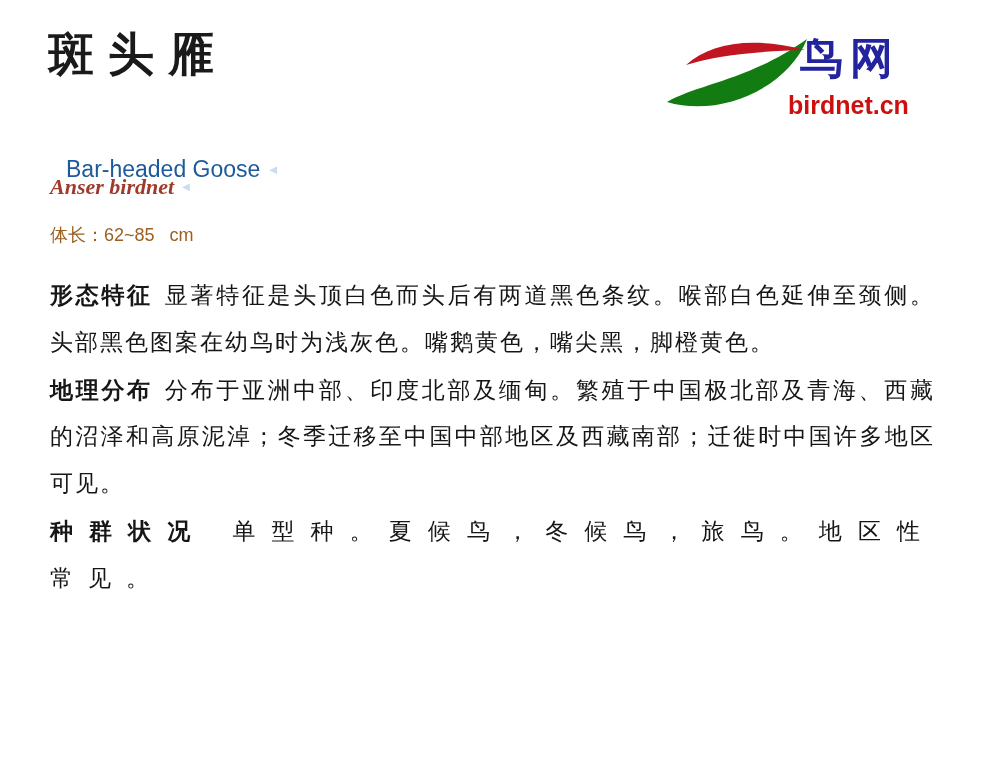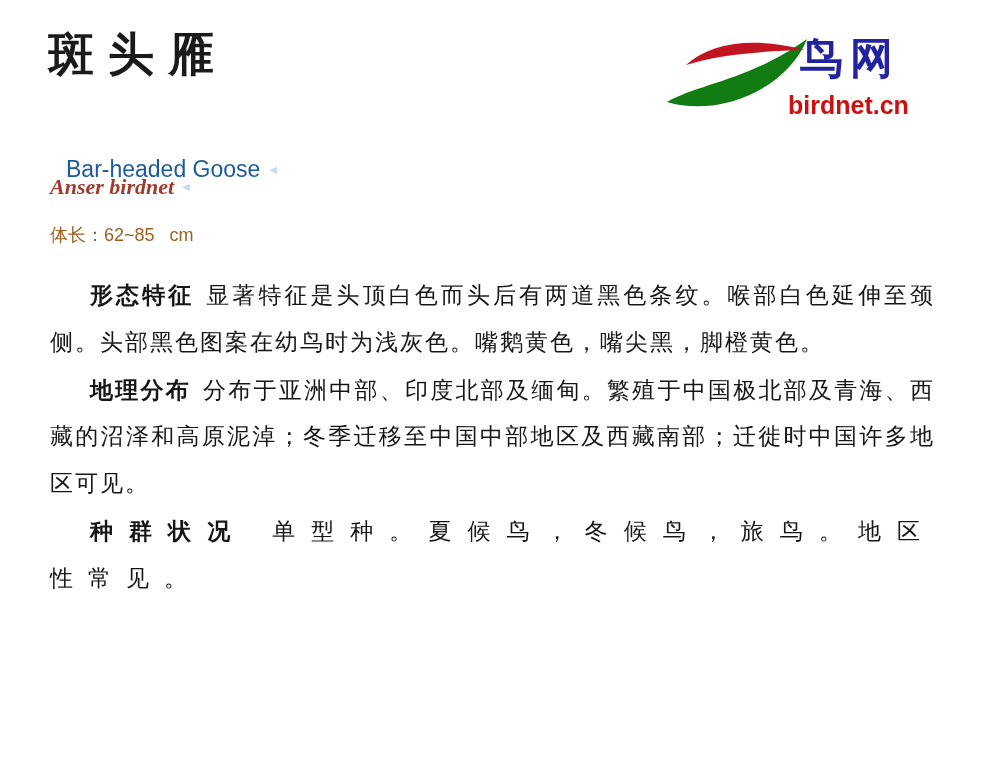--- a/index.html
+++ b/index.html
@@ -56,21 +56,21 @@
   .content {
     position: absolute; left: 50px; top: 272px; width: 885px;
     color: var(--body-text);
   }
   .content p {
     margin: 0; font-size: 23px; line-height: 46.8px;
     letter-spacing: 2px; text-align: justify;
   }
   .content p .h {
     font-family: "Liberation Sans", "DejaVu Sans", sans-serif;
-    font-weight: 700; margin-right: 12px; margin-left: 40px;
+    font-weight: 700; margin-right: 12px;
   }
   .content p.spaced { letter-spacing: 15px; }
   .content p.spaced .h { margin-right: 26px; }
 </style>
 </head>
 <body>
 
 <h1 class="page-title">斑头雁</h1>
 
 <div class="logo">

